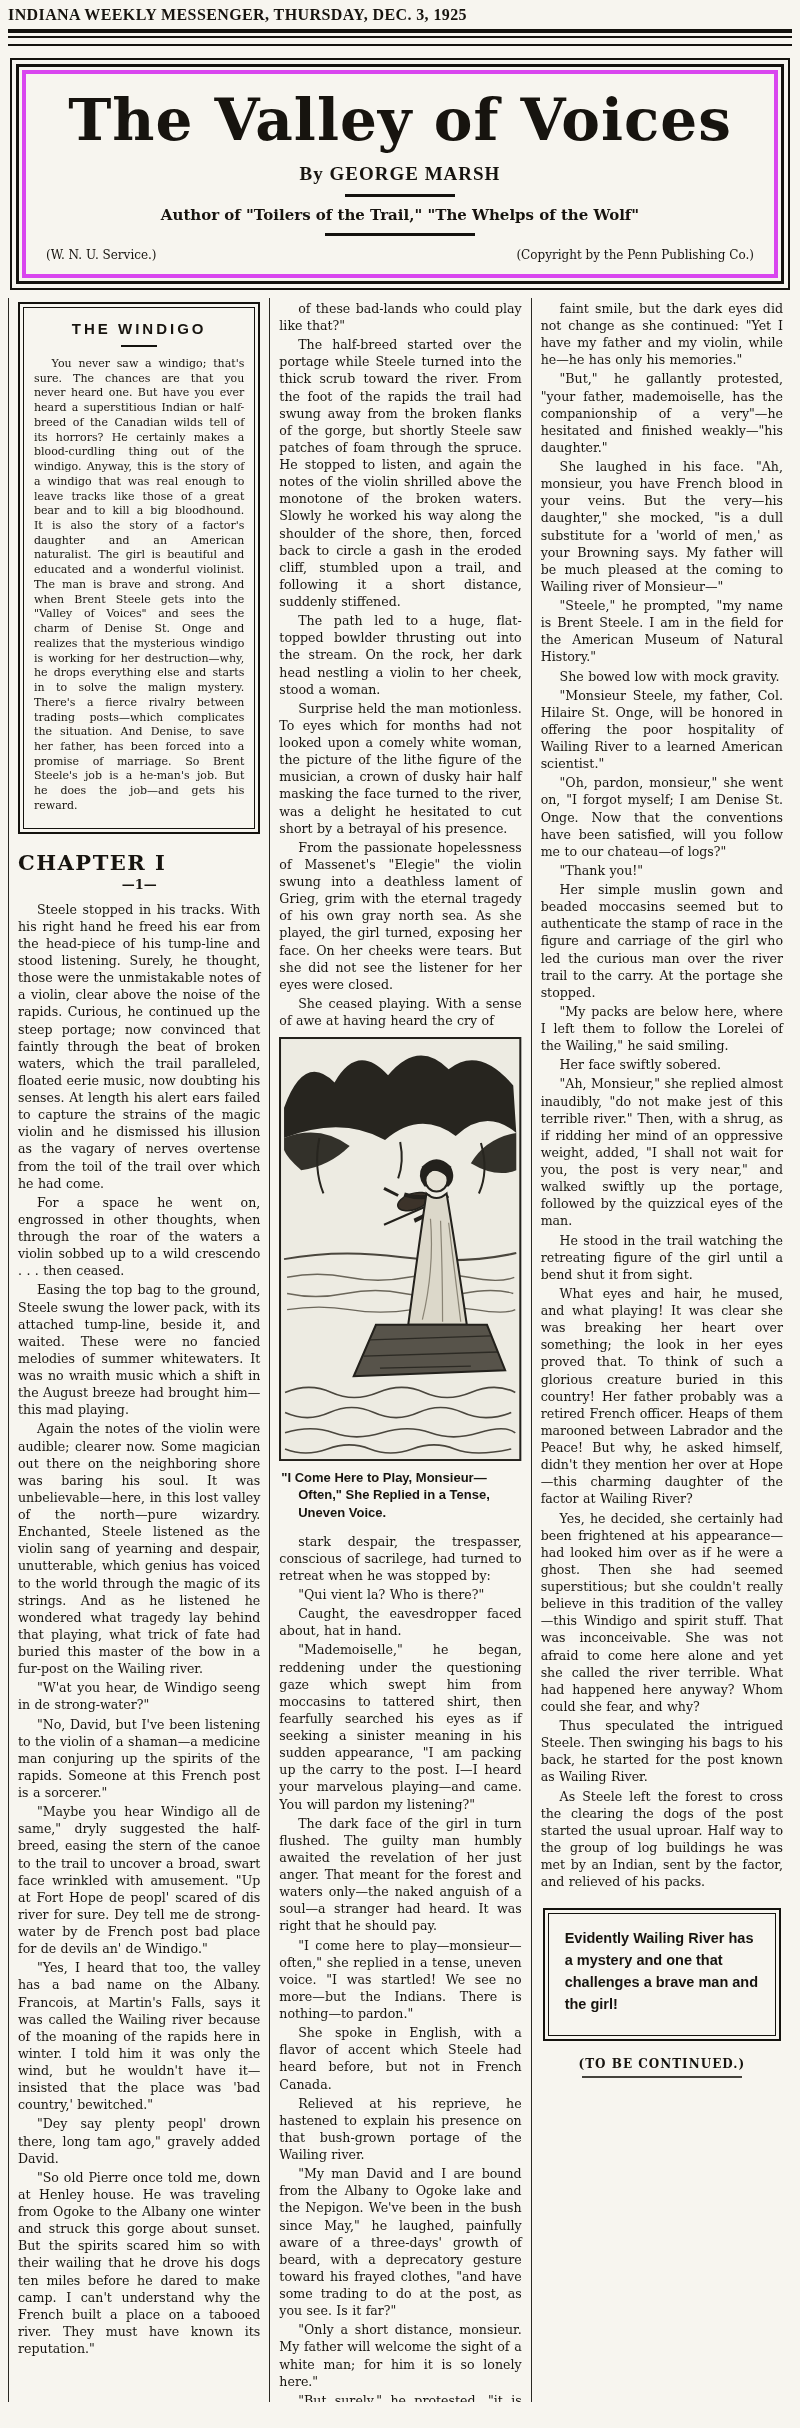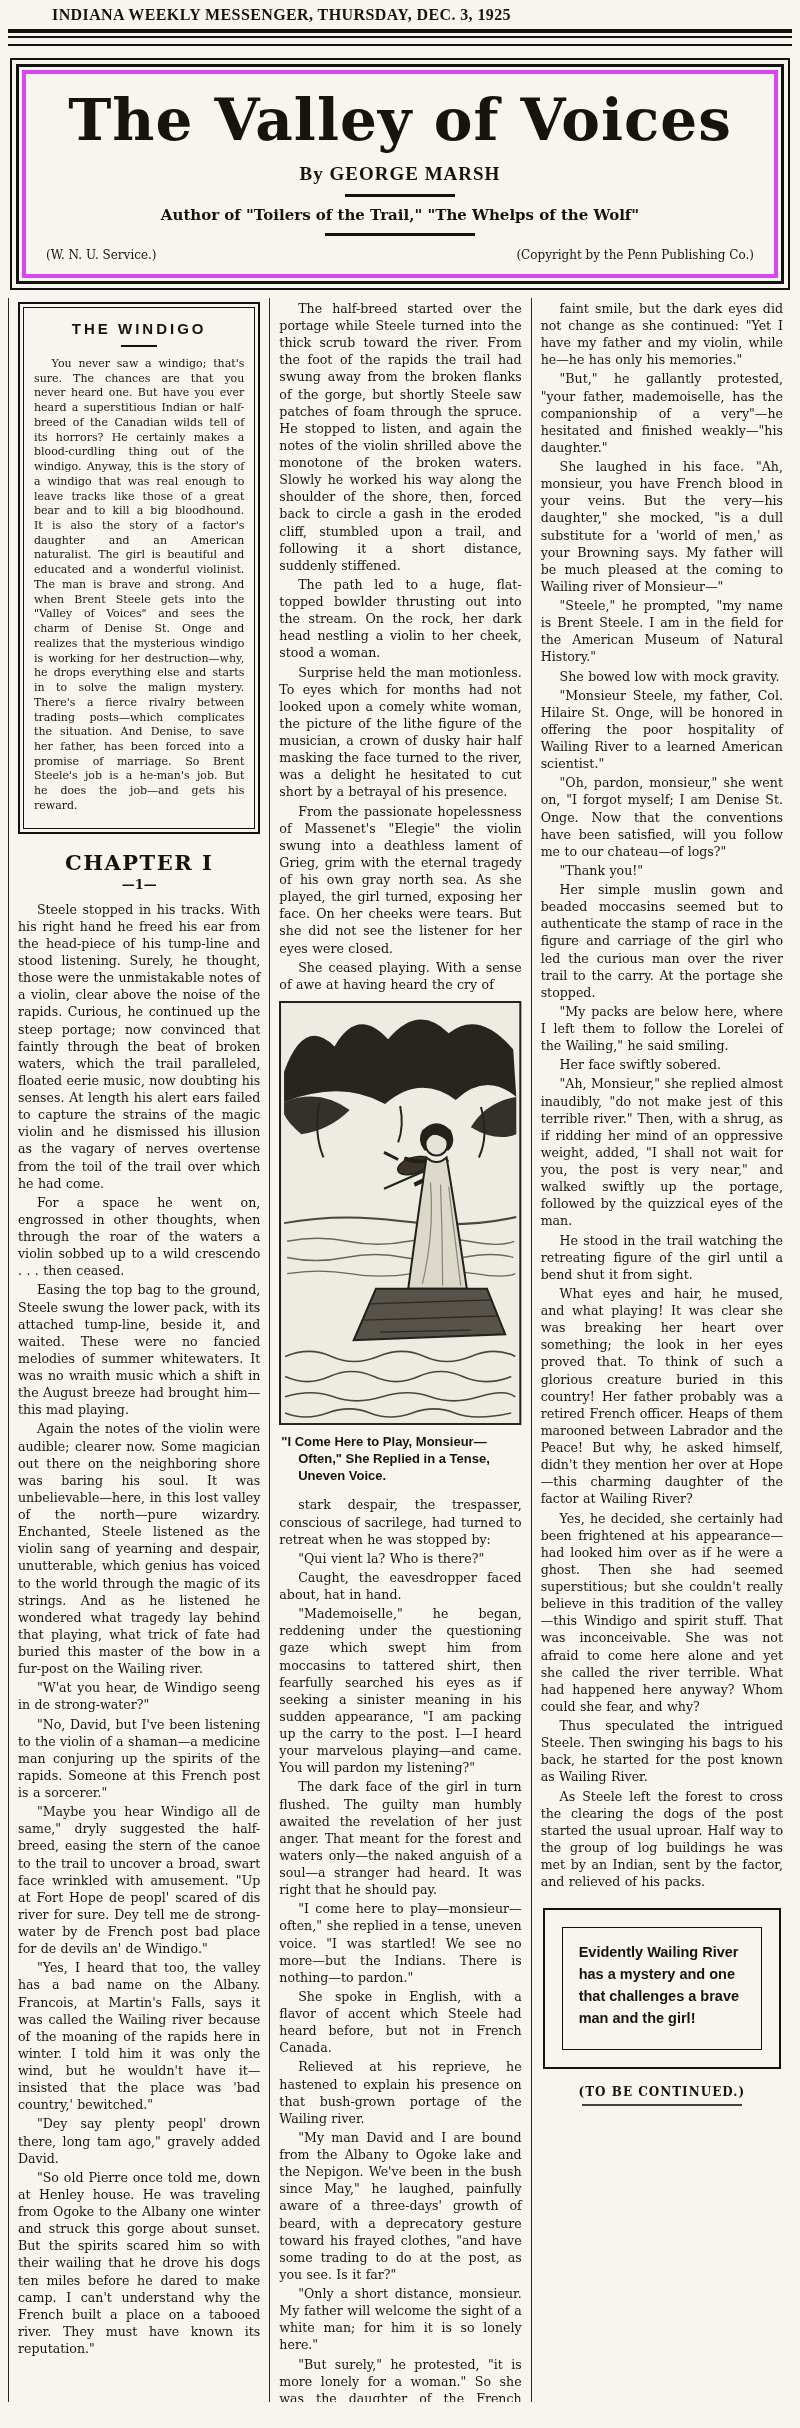--- a/index.html
+++ b/index.html
@@ -3,21 +3,21 @@
 <meta charset="utf-8">
 <style>
   html,body { margin:0; padding:0; background:#cfccc3; }
   .page {
     position:relative; width:800px; height:2428px; margin:0 auto;
     background:#f7f5ef; color:#17140f; box-sizing:border-box;
     padding:6px 8px; overflow:hidden;
     font-family:"DejaVu Serif", serif;
   }
   
-  .masthead { font-family:"Liberation Serif", serif; font-weight:bold; font-size:16px; letter-spacing:.4px;margin-left:44px; }
+  .masthead { font-family:"Liberation Serif", serif; font-weight:bold; font-size:16px; letter-spacing:.4px; }
   .masthead-rule1 { margin-top:5px; border-top:4px solid #14120e; }
   .masthead-rule2 { margin-top:3px; border-top:2px solid #14120e; }
   .masthead-rule3 { margin-top:6px; border-top:2px solid #14120e; }
 
   
   .title-frame { border:2px solid #14120e; padding:4px; margin:12px 2px 6px; }
   .title-frame-mid { border:3px solid #14120e; padding:3px; }
   .title-frame-inner { border:4px solid #d946ef; padding:14px 12px 6px; }
   .story-title { font-family:"DejaVu Serif", serif; font-weight:bold; font-size:58px; line-height:1.05;
     text-align:center; margin:2px 0 12px; letter-spacing:1px; }
@@ -37,32 +37,32 @@
 
   
   .windigo-outer { border:2px solid #14120e; padding:3px; margin:2px 0 13px; }
   .windigo-inner { border:1px solid #14120e; padding:9px 10px 14px; }
   .windigo-heading { font-family:"Liberation Sans", sans-serif; font-weight:bold; text-align:center;
     font-size:15px; letter-spacing:3px; margin-top:3px; }
   .windigo-rule { width:36px; border-top:2px solid #14120e; margin:8px auto 10px; }
   .windigo-text { font-size:11px; line-height:1.34; text-align:justify; text-indent:1.6em;
     word-spacing:1.6px; margin:0; }
 
-  .chapter-heading { text-align:center; font-weight:bold; font-size:21px; letter-spacing:1.5px;
+  .chapter-heading { font-weight:bold; font-size:21px; letter-spacing:1.5px;
     margin:16px 0 2px; }
   .chapter-part { text-align:center; font-size:13px; font-weight:bold; margin:0 0 9px; }
 
   
   .illustration { margin:8px 0 8px; }
   .illustration svg { display:block; width:100%; height:auto; }
   .caption { font-family:"Liberation Sans", sans-serif; font-weight:bold; font-size:13px;
     line-height:1.32; padding-left:1.3em; text-indent:-1.3em; margin:2px 2px 12px; }
 
   
-  .teaser-outer { border:2px solid #14120e; padding:17px; margin:18px 2px 12px; }
+  .teaser-outer { border:2px solid #14120e; padding:3px; margin:18px 2px 12px; }
   .teaser-inner { border:1px solid #14120e; padding:14px 16px 20px; }
   .teaser-text { font-family:"Liberation Sans", sans-serif; font-weight:bold; font-size:14.5px;
     line-height:1.5; margin:0; }
   .tbc { text-align:center; font-weight:bold; font-size:12px; letter-spacing:1px; margin-top:16px; }
   .tbc-rule { width:160px; border-top:2px solid #45433c; margin:5px auto 0; }
 </style>
 </head>
 <body>
 
 <div class="page">
@@ -109,20 +109,21 @@
           <p class="para">"No, David, but I've been listening to the violin of a shaman—a medicine man conjuring up the spirits of the rapids. Someone at this French post is a sorcerer."</p>
           <p class="para">"Maybe you hear Windigo all de same," dryly suggested the half-breed, easing the stern of the canoe to the trail to uncover a broad, swart face wrinkled with amusement. "Up at Fort Hope de peopl' scared of dis river for sure. Dey tell me de strong-water by de French post bad place for de devils an' de Windigo."</p>
           <p class="para">"Yes, I heard that too, the valley has a bad name on the Albany. Francois, at Martin's Falls, says it was called the Wailing river because of the moaning of the rapids here in winter. I told him it was only the wind, but he wouldn't have it—insisted that the place was 'bad country,' bewitched."</p>
           <p class="para">"Dey say plenty peopl' drown there, long tam ago," gravely added David.</p>
           <p class="para">"So old Pierre once told me, down at Henley house. He was traveling from Ogoke to the Albany one winter and struck this gorge about sunset. But the spirits scared him so with their wailing that he drove his dogs ten miles before he dared to make camp. I can't understand why the French built a place on a tabooed river. They must have known its reputation."</p>
         </div>
     </div>
 
     <div class="col">
       <div>
+          <p class="para">of these bad-lands who could play like that?"</p>
           <p class="para">The half-breed started over the portage while Steele turned into the thick scrub toward the river. From the foot of the rapids the trail had swung away from the broken flanks of the gorge, but shortly Steele saw patches of foam through the spruce. He stopped to listen, and again the notes of the violin shrilled above the monotone of the broken waters. Slowly he worked his way along the shoulder of the shore, then, forced back to circle a gash in the eroded cliff, stumbled upon a trail, and following it a short distance, suddenly stiffened.</p>
           <p class="para">The path led to a huge, flat-topped bowlder thrusting out into the stream. On the rock, her dark head nestling a violin to her cheek, stood a woman.</p>
           <p class="para">Surprise held the man motionless. To eyes which for months had not looked upon a comely white woman, the picture of the lithe figure of the musician, a crown of dusky hair half masking the face turned to the river, was a delight he hesitated to cut short by a betrayal of his presence.</p>
           <p class="para">From the passionate hopelessness of Massenet's "Elegie" the violin swung into a deathless lament of Grieg, grim with the eternal tragedy of his own gray north sea. As she played, the girl turned, exposing her face. On her cheeks were tears. But she did not see the listener for her eyes were closed.</p>
           <p class="para">She ceased playing. With a sense of awe at having heard the cry of</p>
         </div>
       <div class="illustration">
         <svg viewBox="0 0 240 420" xmlns="http://www.w3.org/2000/svg">
           <rect x="0" y="0" width="240" height="420" fill="#edebe2"></rect>
 

